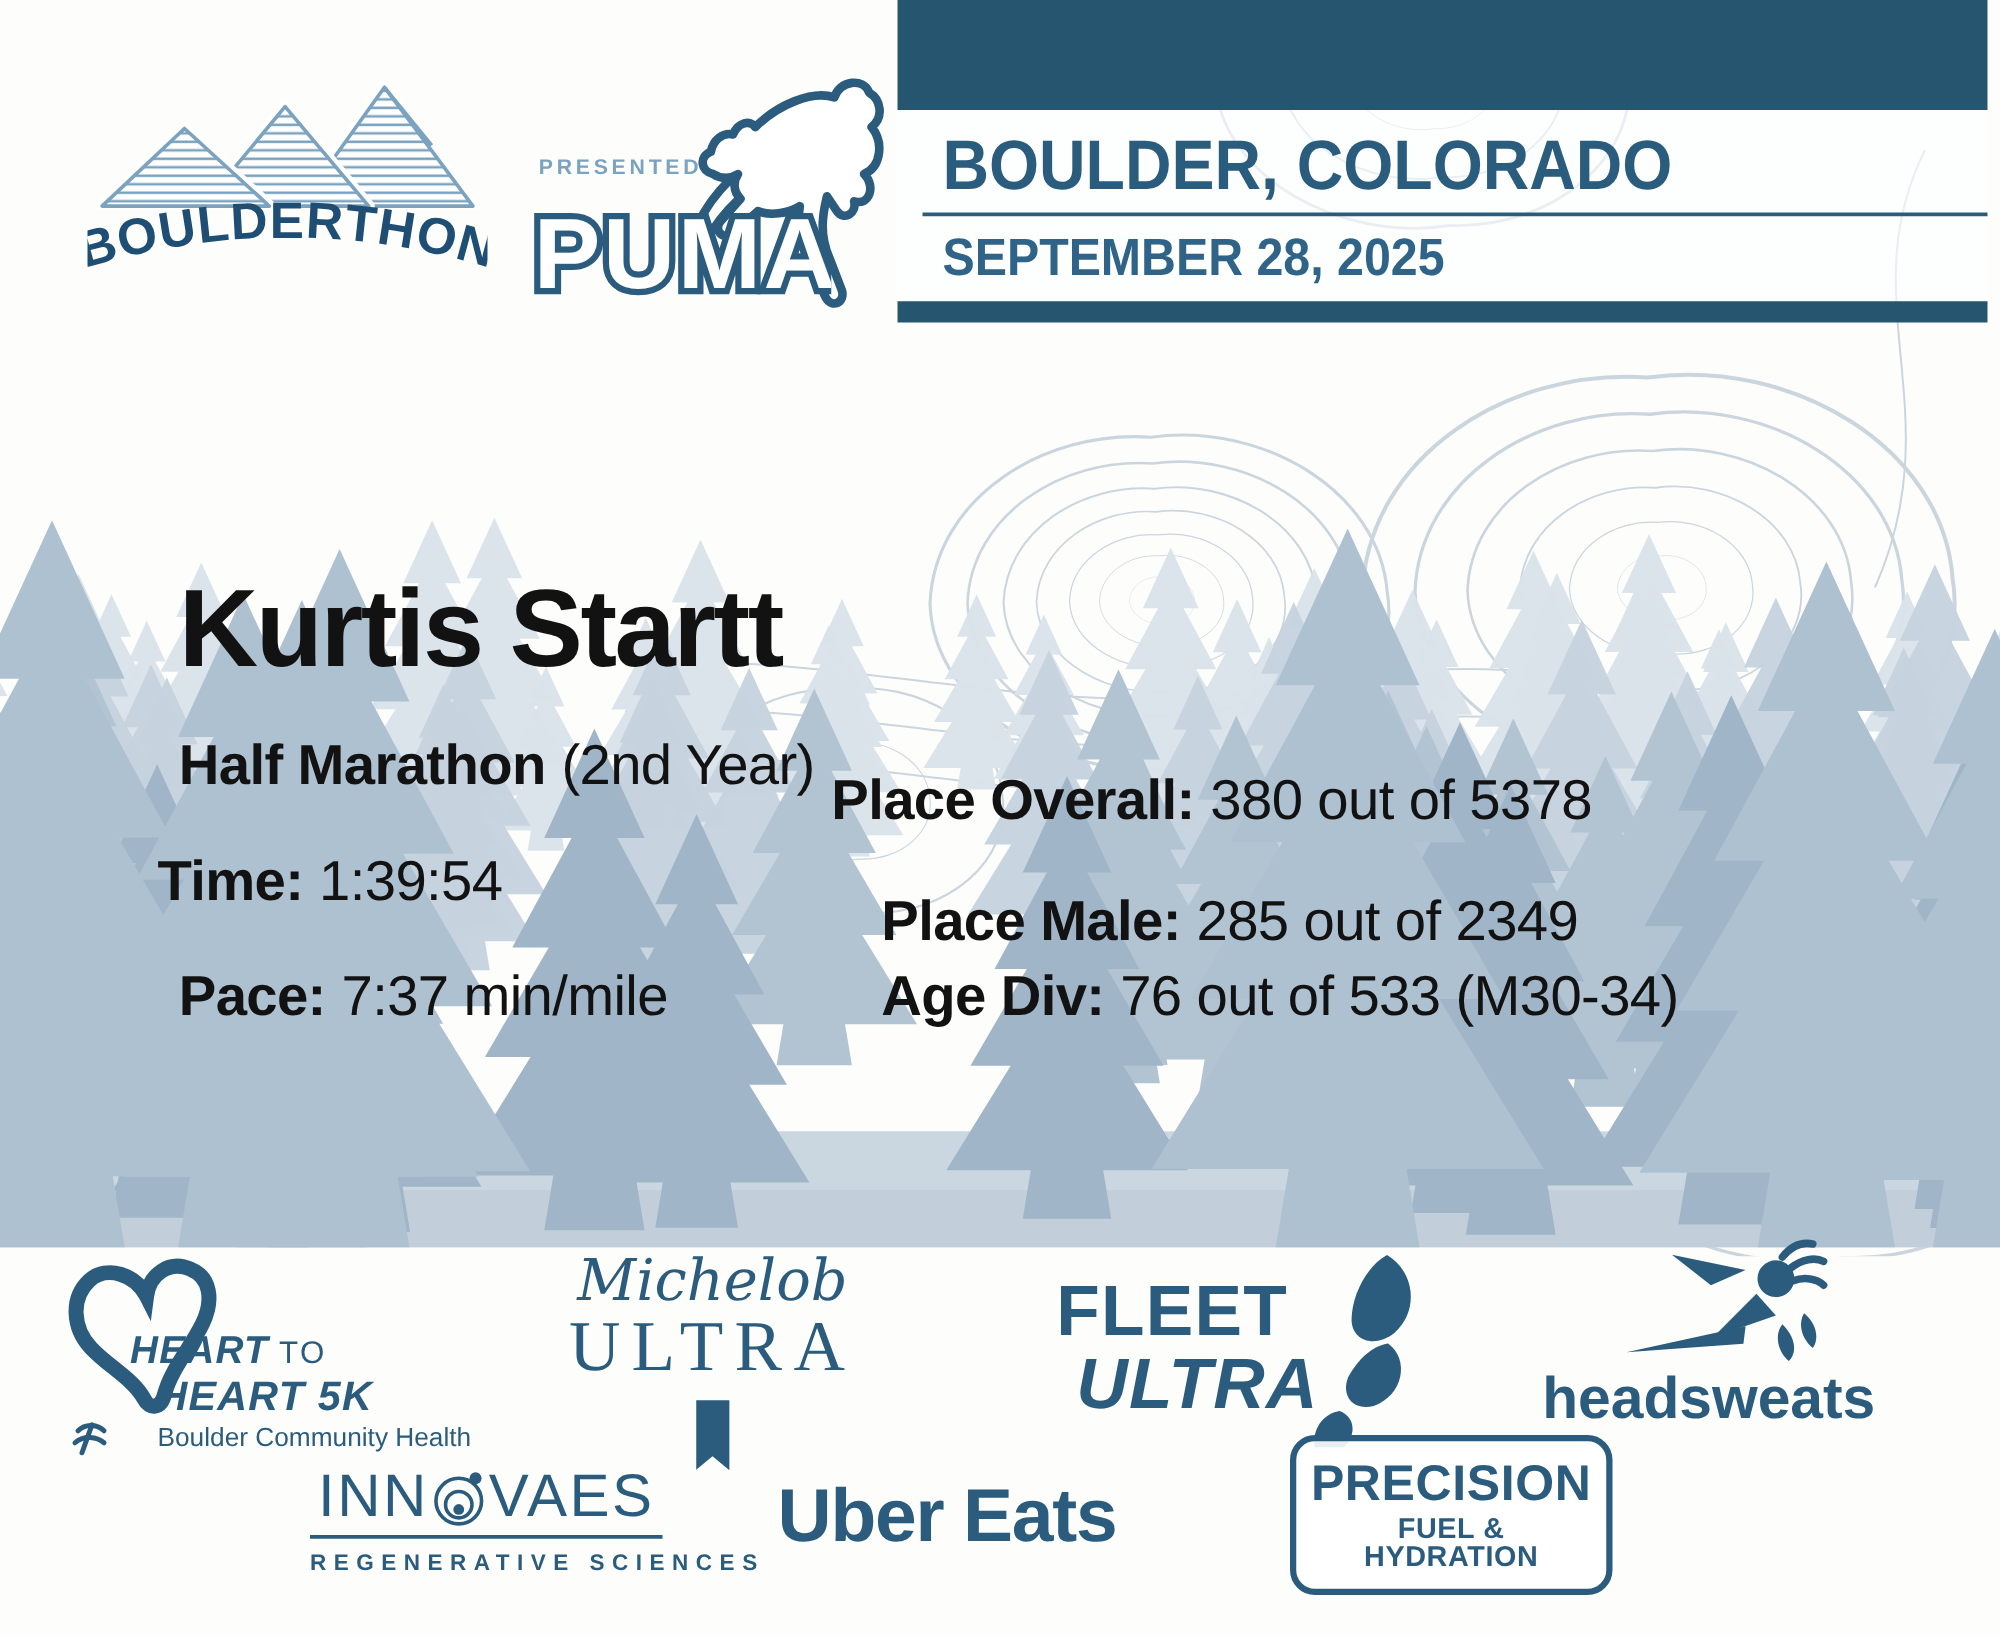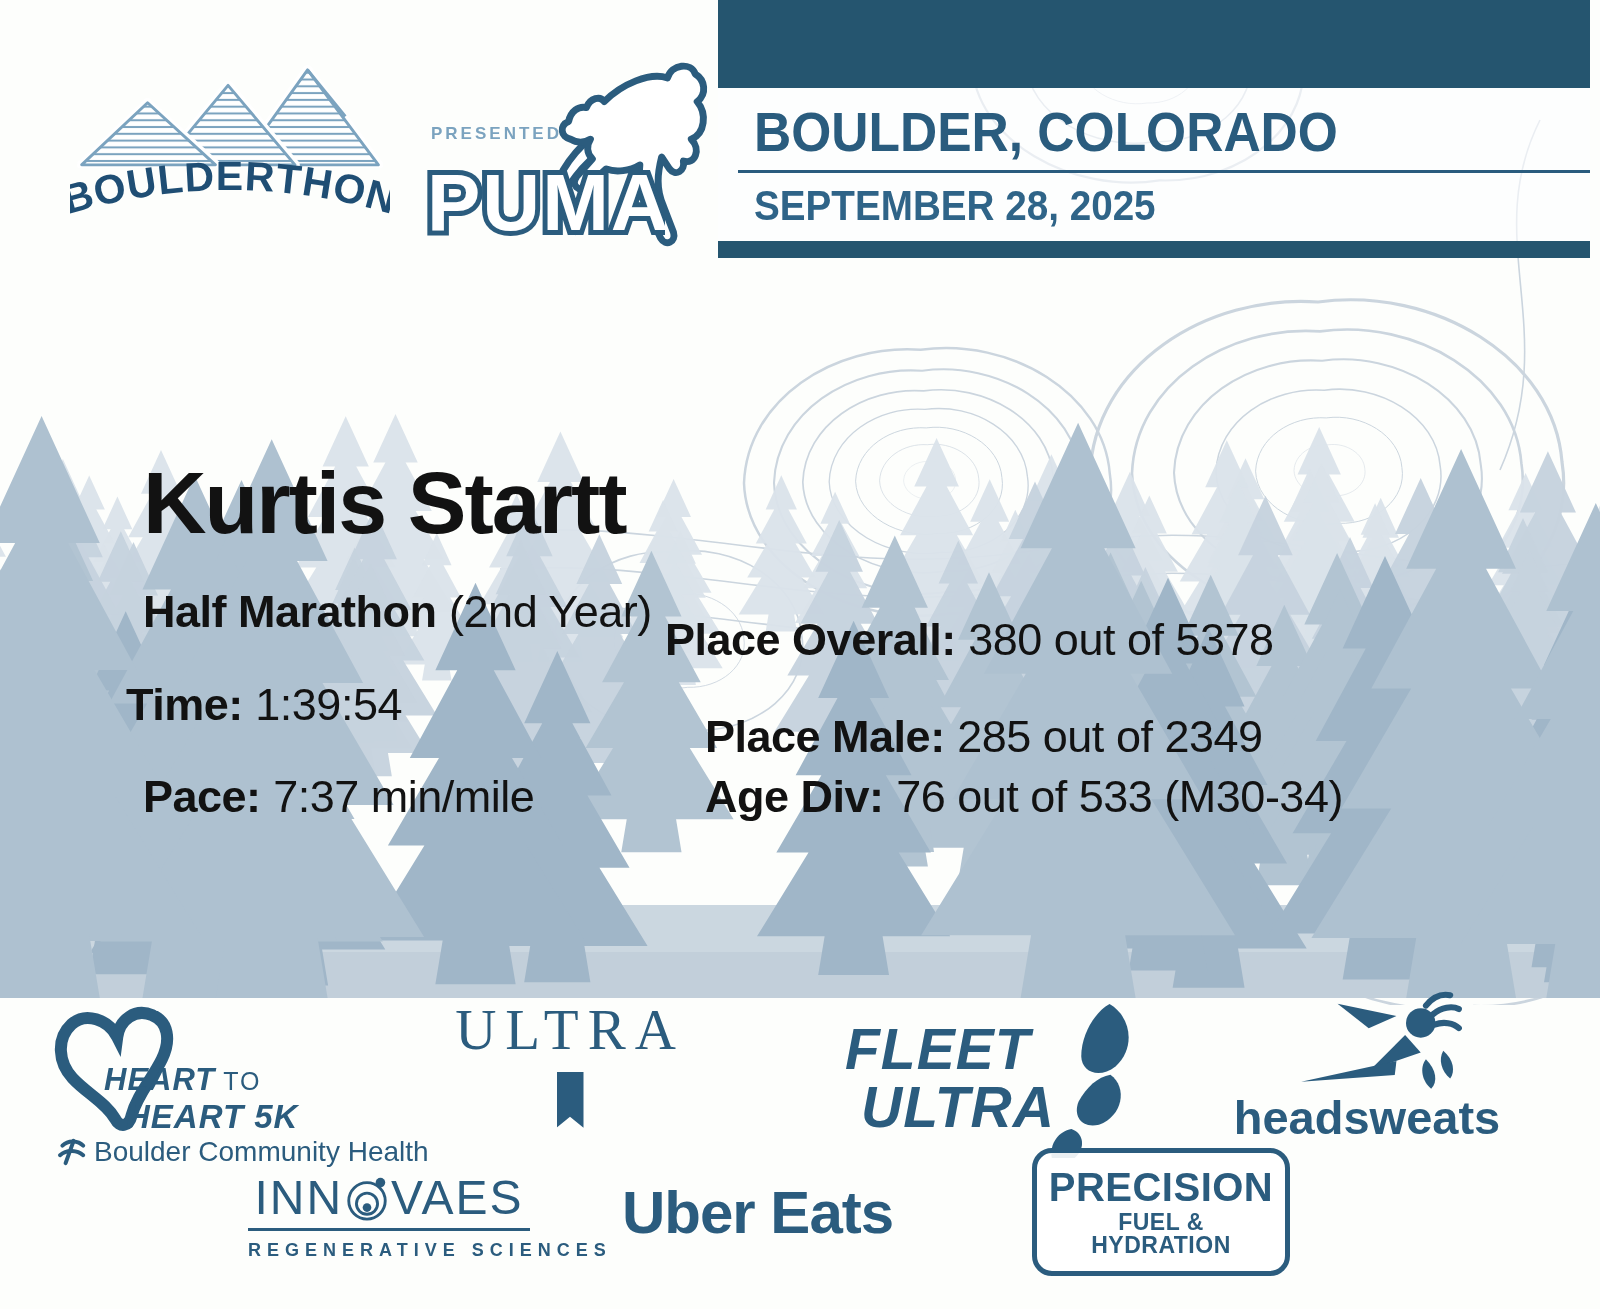--- a/index.html
+++ b/index.html
@@ -46,29 +46,29 @@
   
   .sp{position:absolute;z-index:5;color:var(--logo-navy);}
   .hth{left:40px;top:996px;width:280px;height:175px;}
   .hth-heart{position:absolute;left:6px;top:0;transform:rotate(-5deg);}
   .hth-l1{position:absolute;left:64px;top:66px;white-space:nowrap;}
   .hth-l1 .w{font-style:italic;font-weight:900;font-size:31px;letter-spacing:1px;}
   .hth-l1 .c{font-weight:500;font-size:25px;letter-spacing:2px;margin-left:8px;}
   .hth-l2{position:absolute;left:86px;top:102px;font-style:italic;font-weight:900;
           font-size:33px;letter-spacing:1px;white-space:nowrap;}
   .hth-org{position:absolute;left:16px;top:140px;display:flex;align-items:center;gap:6px;}
-  .hth-org span{font-size:28px;font-weight:400;white-space:nowrap;}
+  .hth-org span{font-size:21px;font-weight:400;white-space:nowrap;margin-left:32px;}
   .michelob{left:430px;top:1000px;width:280px;text-align:center;}
   .mich-script{font-family:"DejaVu Serif",serif;font-style:italic;font-size:46px;line-height:1.05;}
   .mich-brand{font-family:"Liberation Serif",serif;font-size:57px;letter-spacing:9px;
               margin-top:0;line-height:1.05;}
   .mich-ribbon{width:27px;height:56px;background:var(--logo-navy);margin:12px auto 0;
                clip-path:polygon(0 0,100% 0,100% 100%,50% 80%,0 100%);}
   .fleet{left:845px;top:1016px;width:300px;height:145px;}
-  .fleet .w1{position:absolute;left:0;top:0;font-style:italic;font-weight:900;font-size:57px;letter-spacing:1px;}
+  .fleet .w1{position:absolute;left:0;top:0;font-weight:900;font-size:57px;letter-spacing:1px;}
   .fleet .w2{position:absolute;left:16px;top:58px;font-style:italic;font-weight:900;font-size:57px;letter-spacing:1px;}
   .fleet-wing{position:absolute;left:192px;top:-14px;}
   .headsweats{left:1222px;top:990px;width:290px;text-align:center;}
   .hs-brand{font-size:47px;font-weight:600;letter-spacing:0;margin-top:-4px;}
   .innovaes{left:248px;top:1172px;width:282px;text-align:center;}
   .inv-row{display:flex;justify-content:center;align-items:flex-end;}
   .inv-txt{font-size:48px;font-weight:300;letter-spacing:2px;line-height:1;}
   .inv-rule{height:3px;background:var(--logo-navy);margin-top:6px;}
   .inv-tag{font-size:18px;font-weight:700;letter-spacing:6px;margin-top:9px;white-space:nowrap;}
   .uber{left:622px;top:1178px;width:330px;font-size:60px;font-weight:600;letter-spacing:-1px;white-space:nowrap;}
@@ -318,20 +318,21 @@
           <path d="M8 10 C16 2 28 4 34 10"></path>
           <path d="M5 22 C14 14 27 16 34 22"></path>
           <path d="M22 4 L12 32"></path>
         </g>
       </svg>
       <span>Boulder Community Health</span>
     </div>
   </div>
 
   <div class="sp michelob">
+    <div class="mich-script">Michelob</div>
     <div class="mich-brand">ULTRA</div>
     <div class="mich-ribbon"></div>
   </div>
 
   <div class="sp fleet">
     <div class="w1">FLEET</div>
     <div class="w2">ULTRA</div>
     <svg class="fleet-wing" width="104" height="156" viewBox="0 0 100 150">
       <g fill="#2B5C7E" transform="skewX(-6)">
         <path d="M70 2 C92 14 100 44 82 62 C68 74 50 68 48 52 C46 32 56 10 70 2 Z"></path>

